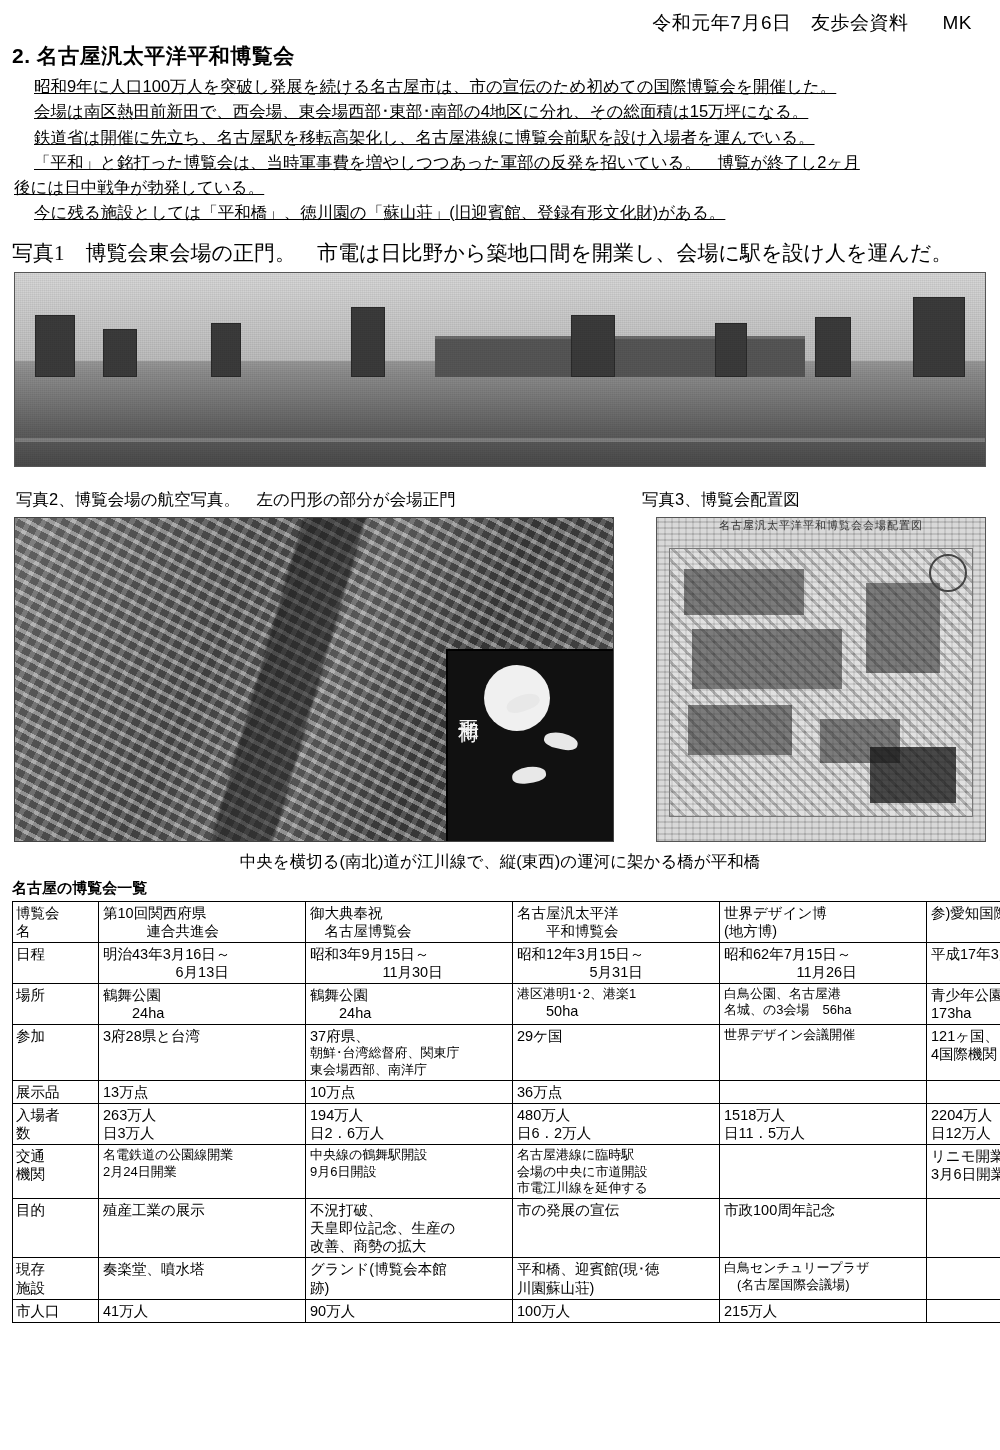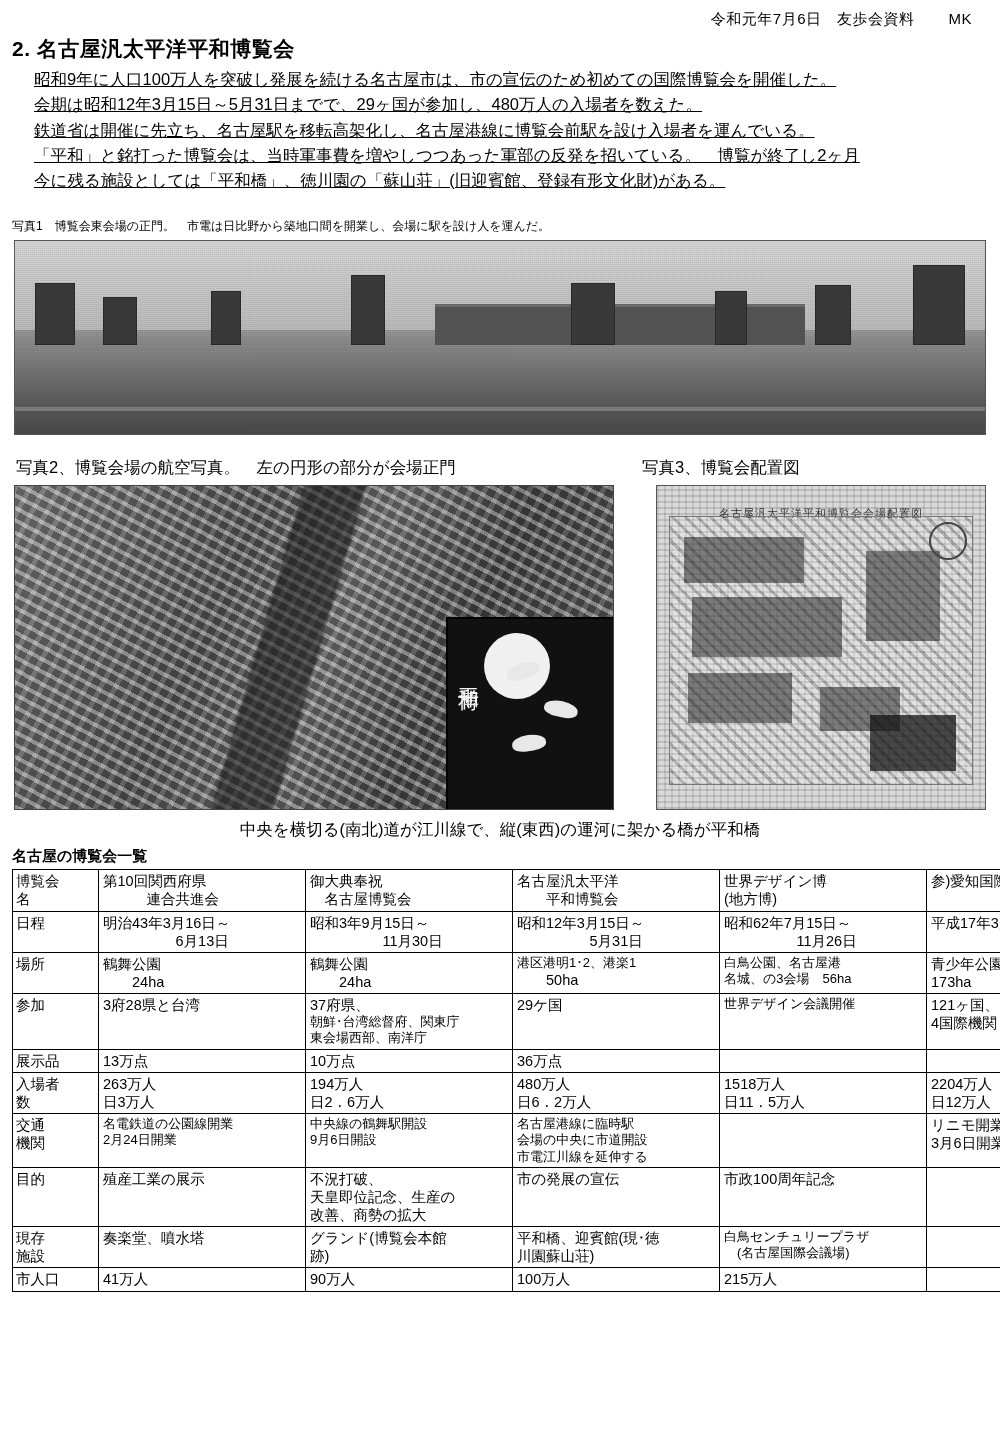--- a/index.html
+++ b/index.html
@@ -17,21 +17,21 @@
   }
   .page {
     position: relative;
     width: 1000px;
     height: 1450px;
     padding: 0;
     box-sizing: border-box;
   }
   .header-line {
     text-align: right;
-    font-size: 15px;
+    font-size: 19px;
     padding: 10px 28px 0 0;
     letter-spacing: 0.5px;
   }
   .header-line .mk {
     display: inline-block;
     margin-left: 34px;
     font-family: "Liberation Sans", sans-serif;
   }
   h1.title {
     font-size: 21px;
@@ -44,23 +44,24 @@
     font-size: 16.5px;
     line-height: 1.47;
     text-decoration: underline;
   }
   .body-text p {
     margin: 0 0 1px 0;
     text-indent: 20px;
     white-space: nowrap;
   }
   .caption {
-    font-size: 12px;
-    margin: 26px 0 5px 12px;
+    font-size: 21px;
+    margin: 14px 0 5px 12px;
     white-space: nowrap;
+    font-family: Liberation Serif, serif;
   }
   .caption2 {
     font-size: 16.5px;
     margin: 10px 0 4px 12px;
     white-space: nowrap;
   }
   
   .photo1 {
     position: relative;
     margin: 0 0 0 14px;
@@ -177,21 +178,21 @@
     width: 330px; height: 325px;
     background: #cfcfcf;
     background-image:
       repeating-linear-gradient(0deg, rgba(0,0,0,.10) 0 2px, rgba(255,255,255,.12) 2px 6px),
       repeating-linear-gradient(90deg, rgba(0,0,0,.09) 0 2px, rgba(255,255,255,.10) 2px 7px);
     border: 1px solid #555;
     box-sizing: border-box;
     overflow:hidden;
   }
   .p3-title {
-    position:absolute; top:20px; left:0; width:100%;
+    position:absolute; top:0; left:0; width:100%;
     text-align:center;
     font-size:11px;
     color:#333;
     letter-spacing:1px;
   }
   .p3-map {
     position:absolute;
     left:12px; top:30px; right:12px; bottom:24px;
     border:1px solid #777;
     background-image:
@@ -246,23 +247,24 @@
 <div class="page">
 
   <div class="header-line">
     <span>令和元年7月6日　友歩会資料</span><span class="mk">MK</span>
   </div>
 
   <h1 class="title">2. 名古屋汎太平洋平和博覧会</h1>
 
   <div class="body-text">
     <p>昭和9年に人口100万人を突破し発展を続ける名古屋市は、市の宣伝のため初めての国際博覧会を開催した。</p>
-    <p>会期は昭和12年3月15日～5月31日までで、29ヶ国が参加し、480万人の入場者を数えた。</p>
+    <p>会場は南区熱田前新田で、西会場、東会場西部･東部･南部の4地区に分れ、その総面積は15万坪になる。</p>
     <p>鉄道省は開催に先立ち、名古屋駅を移転高架化し、名古屋港線に博覧会前駅を設け入場者を運んでいる。</p>
     <p>「平和」と銘打った博覧会は、当時軍事費を増やしつつあった軍部の反発を招いている。　博覧が終了し2ヶ月</p>
+    <p style="text-indent:0">後には日中戦争が勃発している。</p>
     <p>今に残る施設としては「平和橋」、徳川園の「蘇山荘」(旧迎賓館、登録有形文化財)がある。</p>
   </div>
 
   <div class="caption">写真1　博覧会東会場の正門。　市電は日比野から築地口間を開業し、会場に駅を設け人を運んだ。</div>
 
   <div class="photo1">
     <div class="p1-sky"></div>
     <div class="p1-ground"></div>
     <div class="p1-building" style="left:20px;width:40px;height:62px;"></div>
     <div class="p1-building" style="left:88px;width:34px;height:48px;"></div>

